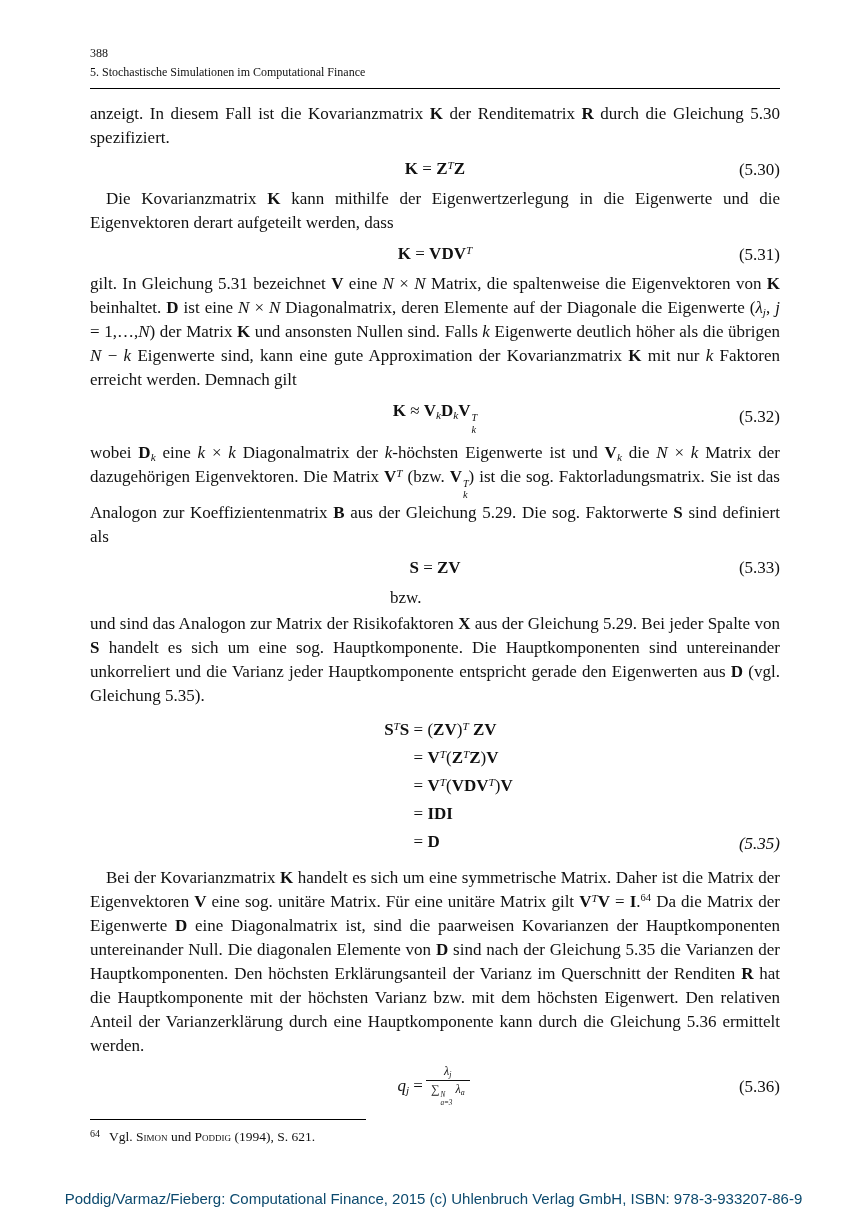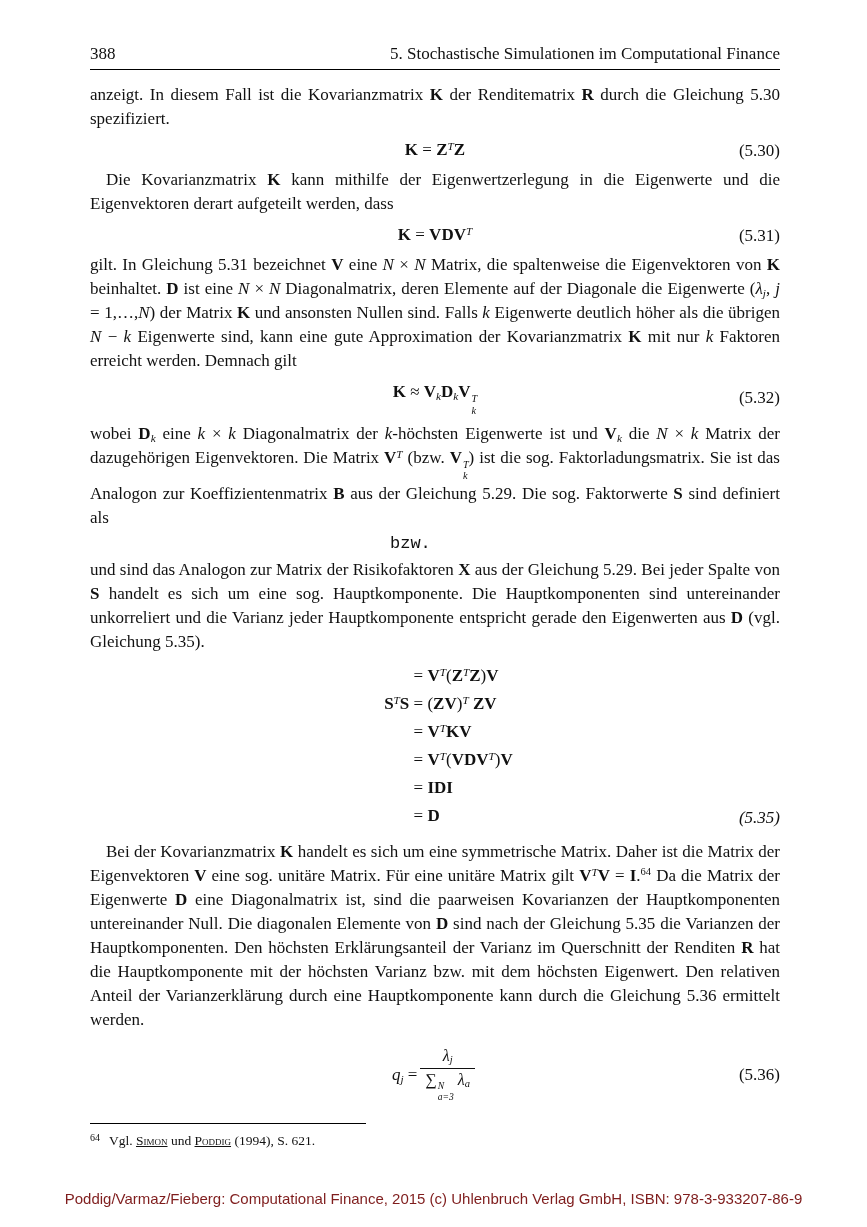--- a/index.html
+++ b/index.html
@@ -9,75 +9,76 @@
     box-sizing:border-box;
     background:#ffffff;
     color:#111111;
     font-family:"Liberation Serif", serif;
     padding:44px 87px 0 90px;
     overflow:hidden;
   }
   
   .page-header {
     display:flex; justify-content:space-between; align-items:baseline;
-    font-size:17px; line-height:19px;
+    font-size:12px; line-height:19px;
     padding-bottom:6px;
     border-bottom:1.8px solid #000;
+    flex-direction:column;
   }
   
   .para {
     margin:0 0 0 0;
     font-size:17px; line-height:24px;
     text-align:justify;
     hyphens:auto;
   }
   .para.first { margin-top:13px; }
   .para.indent { text-indent:16px; }
   
   .eq {
     position:relative;
     margin:6px 0;
     font-size:17px; line-height:25px;
     text-align:center;
   }
   .eq-num { position:absolute; right:0; top:50%; transform:translateY(-50%); }
-  .bzw { font-size:17px; line-height:24px; margin:2px 0 2px 300px;font-family:Liberation Mono, monospace; }
+  .bzw { font-size:17px; line-height:24px; margin:2px 0 2px 300px; }
   
   .eq-block { position:relative; margin:8px 0 10px; font-size:17px; }
   .align { width:fit-content; margin:0 auto; line-height:28px; }
   .align-row { display:flex; }
   .align-lhs { min-width:52px; text-align:right; white-space:pre; }
   .align-rhs { text-align:left; white-space:pre; }
   .eq-block .eq-num { top:auto; bottom:2px; transform:none;font-style:italic; }
   
   .eq-flex { display:inline-flex; align-items:center; }
   .frac { display:inline-flex; flex-direction:column; align-items:stretch;
-          vertical-align:middle; margin:8px 3px; font-size:16px; line-height:1.3; }
+          vertical-align:middle; margin:0 3px; font-size:12px; line-height:1.3; }
   .frac-num { text-align:center; padding:0 5px 1px; border-bottom:1.5px solid #111; }
   .frac-den { text-align:center; padding:1px 5px 0; }
   
   .s-b { font-weight:700; }
   .s-i { font-style:italic; }
   .s-sup { font-size:0.66em; font-style:italic; position:relative; top:-0.45em; line-height:0; }
   .s-sub { font-size:0.66em; font-style:italic; position:relative; top:0.24em; line-height:0; }
   .s-supn { font-size:0.62em; position:relative; top:-0.55em; line-height:0; }
-  .s-sc { font-variant:small-caps;text-decoration:underline; }
+  .s-sc { font-variant:small-caps; }
   .stack { display:inline-flex; flex-direction:column; font-size:0.60em;
            line-height:1.12; vertical-align:-0.5em; margin-left:1px; font-style:italic; }
   .stack span { text-align:left; }
   
   .footnote-rule { margin-top:12px; width:276px; height:0; border-top:1.6px solid #000; }
   .footnote { margin-top:7px; font-size:13.5px; line-height:19px; }
   .fn-marker { font-size:10px; position:relative; top:-4px; margin-right:9px; }
   
   .page-footer {
     position:absolute; left:0; right:0; bottom:20px;
     text-align:center;
     font-family:"Liberation Sans", sans-serif;
-    font-size:15px; color:#7f1d1d;
+    font-size:15px; color:#0c4a6e;
   }
 </style>
 </head>
 <body>
 
 <div class="page">
 
   <header class="page-header">
     <span>388</span>
     <span>5.  Stochastische Simulationen im Computational Finance</span>
@@ -107,39 +108,39 @@
             <span>k</span>
           </span></span>
       <span class="eq-num">(5.32)</span>
     </div>
 
     <p class="para"><span>wobei </span><span class="s-b">D</span><span class="s-sub">k</span><span> eine </span><span class="s-i">k</span><span> × </span><span class="s-i">k</span><span> Diagonalmatrix der </span><span class="s-i">k</span><span>-höchsten Eigenwerte ist und </span><span class="s-b">V</span><span class="s-sub">k</span><span> die </span><span class="s-i">N</span><span> × </span><span class="s-i">k</span><span> Matrix der dazugehörigen Eigenvektoren. Die Matrix </span><span class="s-b">V</span><span class="s-sup">T</span><span> (bzw. </span><span class="s-b">V</span><span class="stack">
           <span>T</span>
           <span>k</span>
         </span><span>) ist die sog. Faktorladungsmatrix. Sie ist das Analogon zur Koeffizientenmatrix </span><span class="s-b">B</span><span> aus der Gleichung 5.29. Die sog. Faktorwerte </span><span class="s-b">S</span><span> sind definiert als</span></p>
 
+    <div class="eq">
+      <span class="eq-expr"><span class="s-b">S</span><span> = </span><span class="s-b">ZV</span></span>
+      <span class="eq-num">(5.33)</span>
+    </div>
 
     <div class="bzw">bzw.</div>
 
 
     <p class="para"><span>und sind das Analogon zur Matrix der Risikofaktoren </span><span class="s-b">X</span><span> aus der Gleichung 5.29. Bei jeder Spalte von </span><span class="s-b">S</span><span> handelt es sich um eine sog. Hauptkomponente. Die Hauptkomponenten sind untereinander unkorreliert und die Varianz jeder Hauptkomponente entspricht gerade den Eigenwerten aus </span><span class="s-b">D</span><span> (vgl. Gleichung 5.35).</span></p>
 
     <div class="eq-block">
       <div class="align">
         <div class="align-row">
-          <span class="align-lhs"></span>
-          <span class="align-rhs"><span> = </span><span class="s-b">V</span><span class="s-sup">T</span><span>(</span><span class="s-b">Z</span><span class="s-sup">T</span><span class="s-b">Z</span><span>)</span><span class="s-b">V</span></span>
-        </div>
-        <div class="align-row">
           <span class="align-lhs"><span class="s-b">S</span><span class="s-sup">T</span><span class="s-b">S</span></span>
           <span class="align-rhs"><span> = (</span><span class="s-b">ZV</span><span>)</span><span class="s-sup">T</span><span> </span><span class="s-b">ZV</span></span>
         </div>
         <div class="align-row">
           <span class="align-lhs"></span>
-          <span class="align-rhs"><span> = </span><span class="s-b">V</span><span class="s-sup">T</span><span class="s-b">KV</span></span>
+          <span class="align-rhs"><span> = </span><span class="s-b">V</span><span class="s-sup">T</span><span>(</span><span class="s-b">Z</span><span class="s-sup">T</span><span class="s-b">Z</span><span>)</span><span class="s-b">V</span></span>
         </div>
         <div class="align-row">
           <span class="align-lhs"></span>
           <span class="align-rhs"><span> = </span><span class="s-b">V</span><span class="s-sup">T</span><span>(</span><span class="s-b">VDV</span><span class="s-sup">T</span><span>)</span><span class="s-b">V</span></span>
         </div>
         <div class="align-row">
           <span class="align-lhs"></span>
           <span class="align-rhs"><span> = </span><span class="s-b">IDI</span></span>
         </div>
         <div class="align-row">

